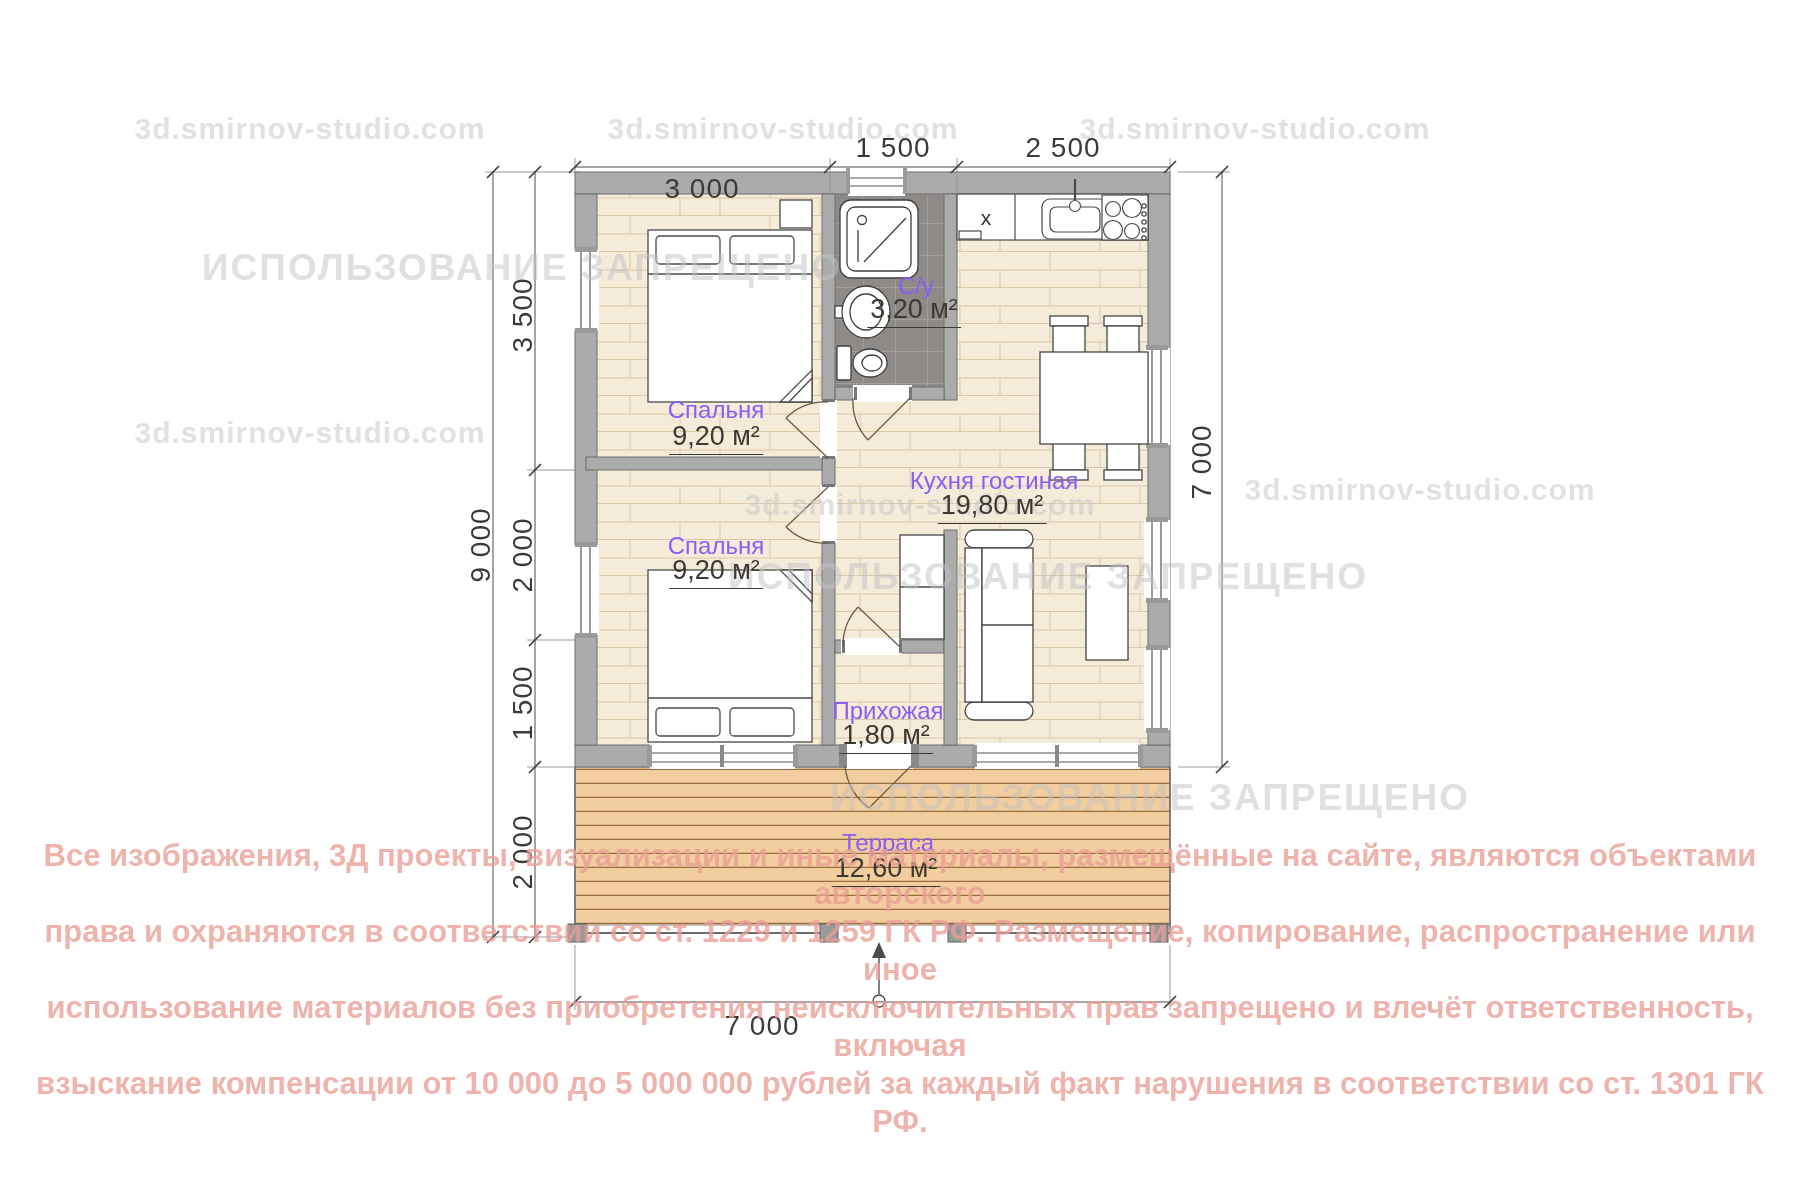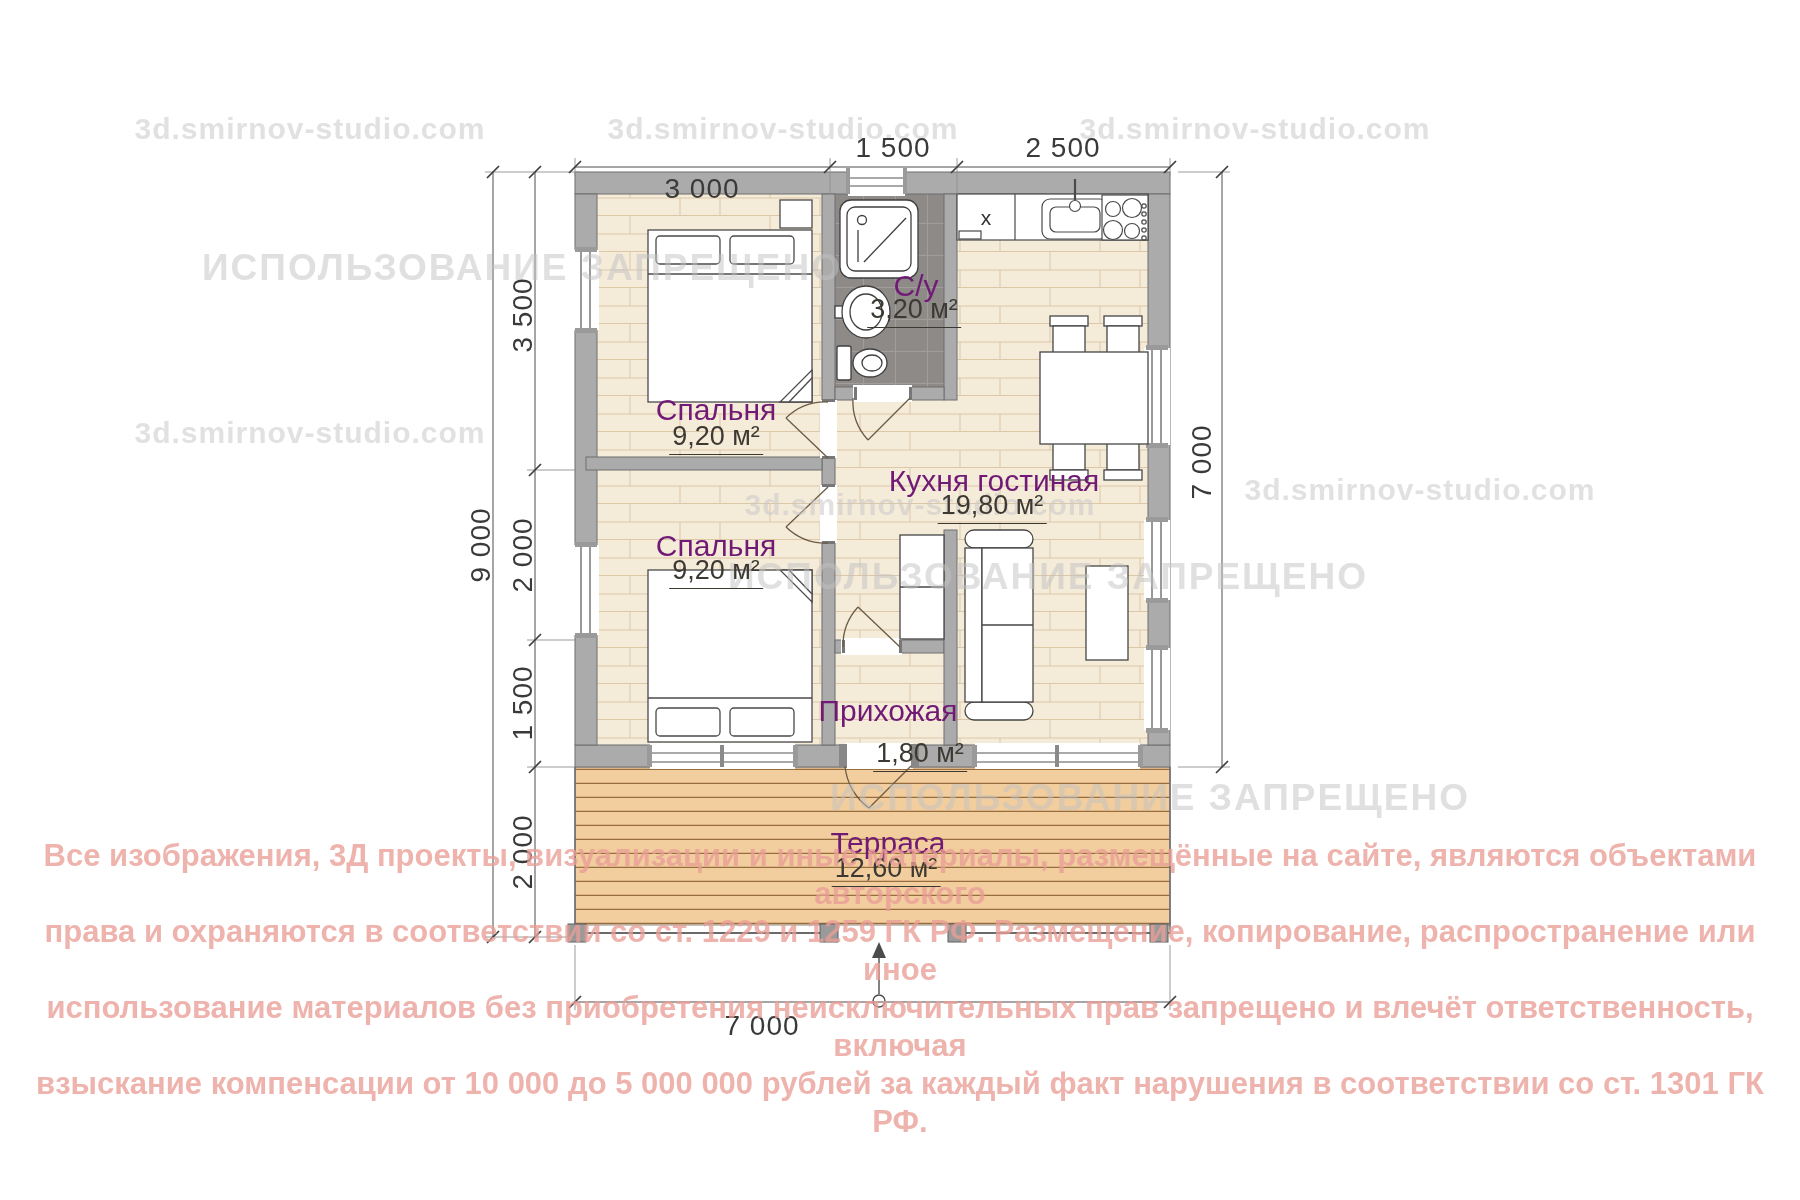--- a/index.html
+++ b/index.html
@@ -2,21 +2,21 @@
 <html><head>
 <meta charset="utf-8">
 <style>
   html,body{margin:0;padding:0;background:#fff;}
   #canvas{position:relative;width:1800px;height:1200px;background:#ffffff;overflow:hidden;
           font-family:"Liberation Sans", sans-serif;}
   svg{position:absolute;left:0;top:0;}
   .lbl{position:absolute;transform:translate(-50%,-50%);white-space:nowrap;z-index:30;}
   .rot{transform:translate(-50%,-50%) rotate(-90deg);}
   .lbl-dim{font-size:28px;color:#3a3a3a;letter-spacing:1px;}
-  .lbl-room{font-size:30px;color:#701a75;}
+  .lbl-room{font-size:24px;color:#8b5cf6;}
   .lbl-area{font-size:27px;color:#3c3832;border-bottom:1.6px solid #3c3832;padding:0 3px 2px 3px;}
   .lbl-fixture{font-size:21px;color:#333;}
   .wm{position:absolute;transform:translate(-50%,-50%);white-space:nowrap;z-index:20;
       font-weight:700;}
   .wm-site{font-size:30px;color:#c9c9c9;opacity:.55;letter-spacing:1px;font-weight:600;}
   .wm-forbidden{font-size:37px;color:#c2c2c2;opacity:.5;letter-spacing:2px;}
   #copyright{position:absolute;left:30px;right:30px;top:837px;text-align:center;z-index:40;
       font-size:31px;line-height:38px;font-weight:600;color:rgba(233,157,150,0.78);}
   #copyright .uword{text-decoration:underline;text-underline-offset:5px;}
 </style>
@@ -296,21 +296,21 @@
 
 <div class="lbl lbl-room" style="left:716px;top:410px;">Спальня</div>
 <div class="lbl lbl-area" style="left:716px;top:438px;">9,20 м²</div>
 <div class="lbl lbl-room" style="left:716px;top:546px;">Спальня</div>
 <div class="lbl lbl-area" style="left:716px;top:572px;">9,20 м²</div>
 <div class="lbl lbl-room" style="left:916px;top:286px;">С/у</div>
 <div class="lbl lbl-area" style="left:914px;top:311px;">3,20 м²</div>
 <div class="lbl lbl-room" style="left:994px;top:481px;">Кухня гостиная</div>
 <div class="lbl lbl-area" style="left:992px;top:507px;">19,80 м²</div>
 <div class="lbl lbl-room" style="left:888px;top:711px;">Прихожая</div>
-<div class="lbl lbl-area" style="left:920px;top:737px;margin-top:18px;">1,80 м²</div>
+<div class="lbl lbl-area" style="left:886px;top:737px;">1,80 м²</div>
 <div class="lbl lbl-room" style="left:888px;top:843px;">Терраса</div>
 <div class="lbl lbl-area" style="left:886px;top:870px;">12,60 м²</div>
 <div class="lbl lbl-fixture" style="left:986px;top:218px;">x</div>
 
 <div id="copyright">
   <div>Все изображения, 3Д проекты, визуализации и иные материалы, размещённые на сайте, являются объектами авторского</div>
   <div>права и охраняются в соответствии со ст. 1229 и 1259 ГК РФ. Размещение, копирование, распространение или иное</div>
   <div>использование материалов без приобретения неисключительных прав запрещено и влечёт ответственность, включая</div>
   <div>взыскание компенсации от 10 000 до 5 000 000 рублей за каждый факт нарушения в соответствии со ст. 1301 ГК РФ.</div>
 </div>

